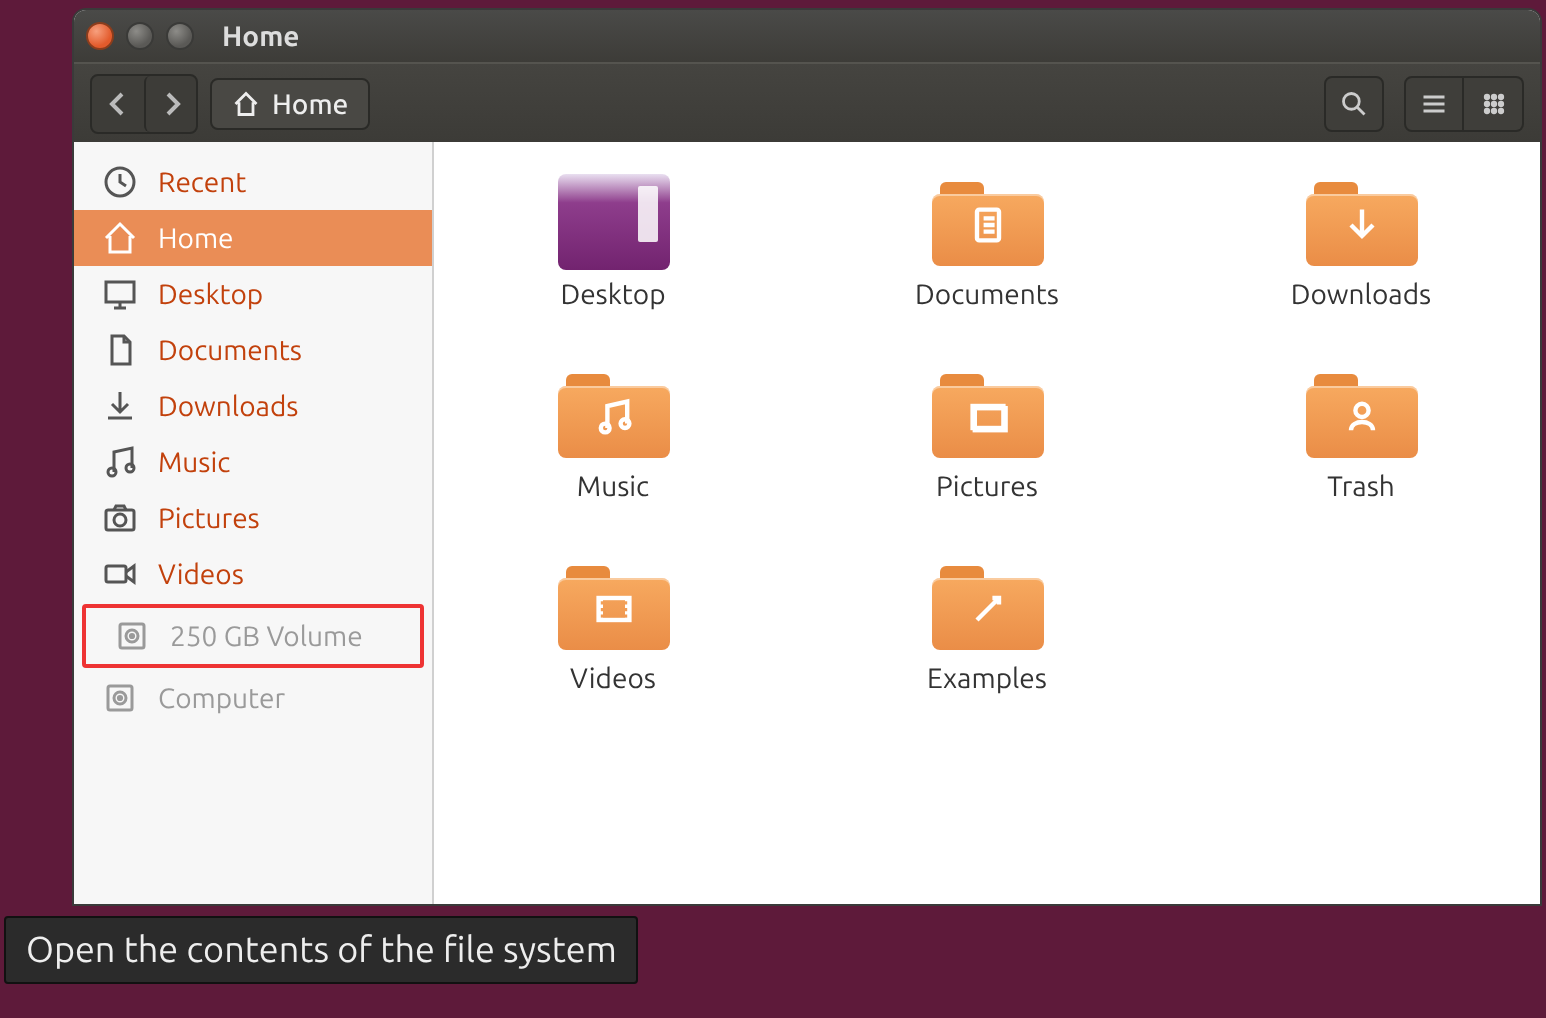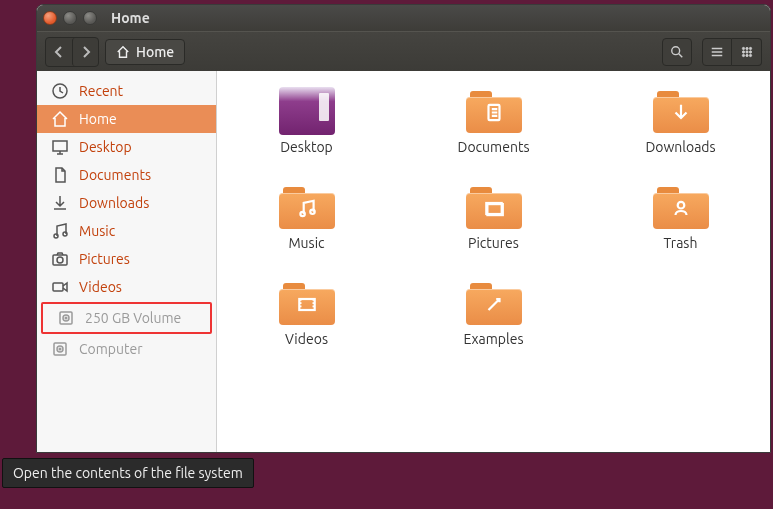--- a/index.html
+++ b/index.html
@@ -84,21 +84,21 @@
   .grid {
     display:grid; grid-template-columns: repeat(3, 1fr);
     gap:28px 20px; justify-items:center;
   }
   .fileitem {
     display:flex; flex-direction:column; align-items:center; gap:4px;
     font-size:14px; color:#333; cursor:pointer;
   }
   .tooltip {
     position:absolute; left:2px; top:458px;
-    background:#2b2b2b; color:#eee; font-size:14px;
+    background:#2b2b2b; color:#eee; font-size:18px;
     padding:6px 10px; border-radius:2px;
     border:1px solid #111;
   }
   
   .folder-base { position:relative; width:56px; height:48px;}
   .folder-tab {
     position:absolute; left:4px; top:4px; width:22px; height:8px;
     background:#e88b3e; border-radius:3px 3px 0 0;
   }
   .folder-body {

